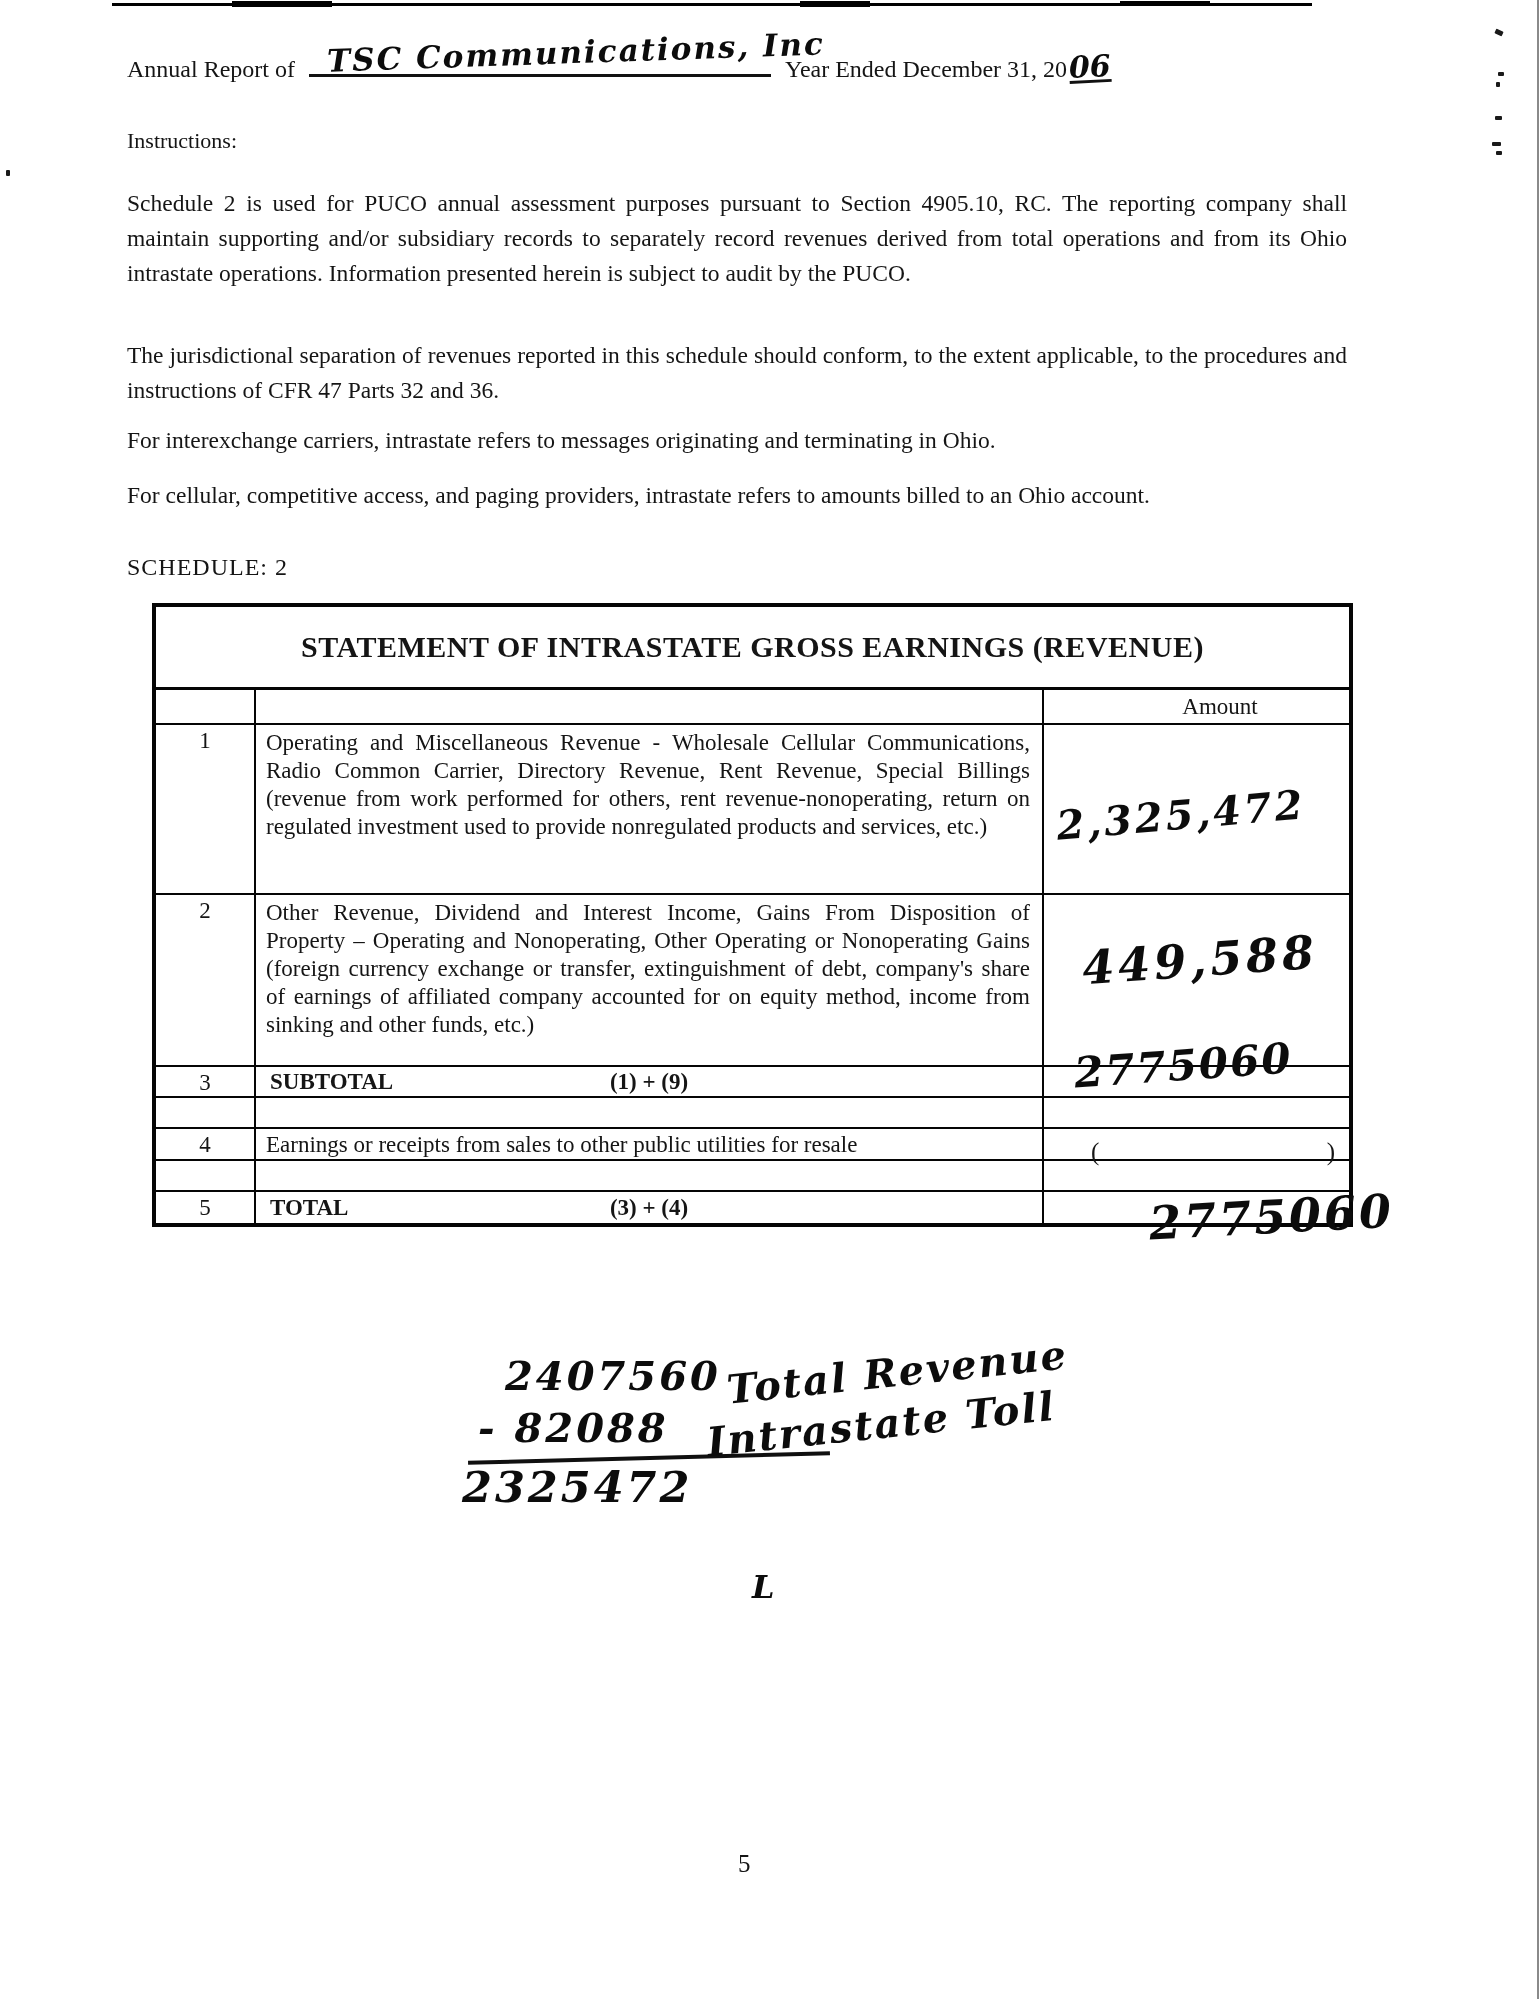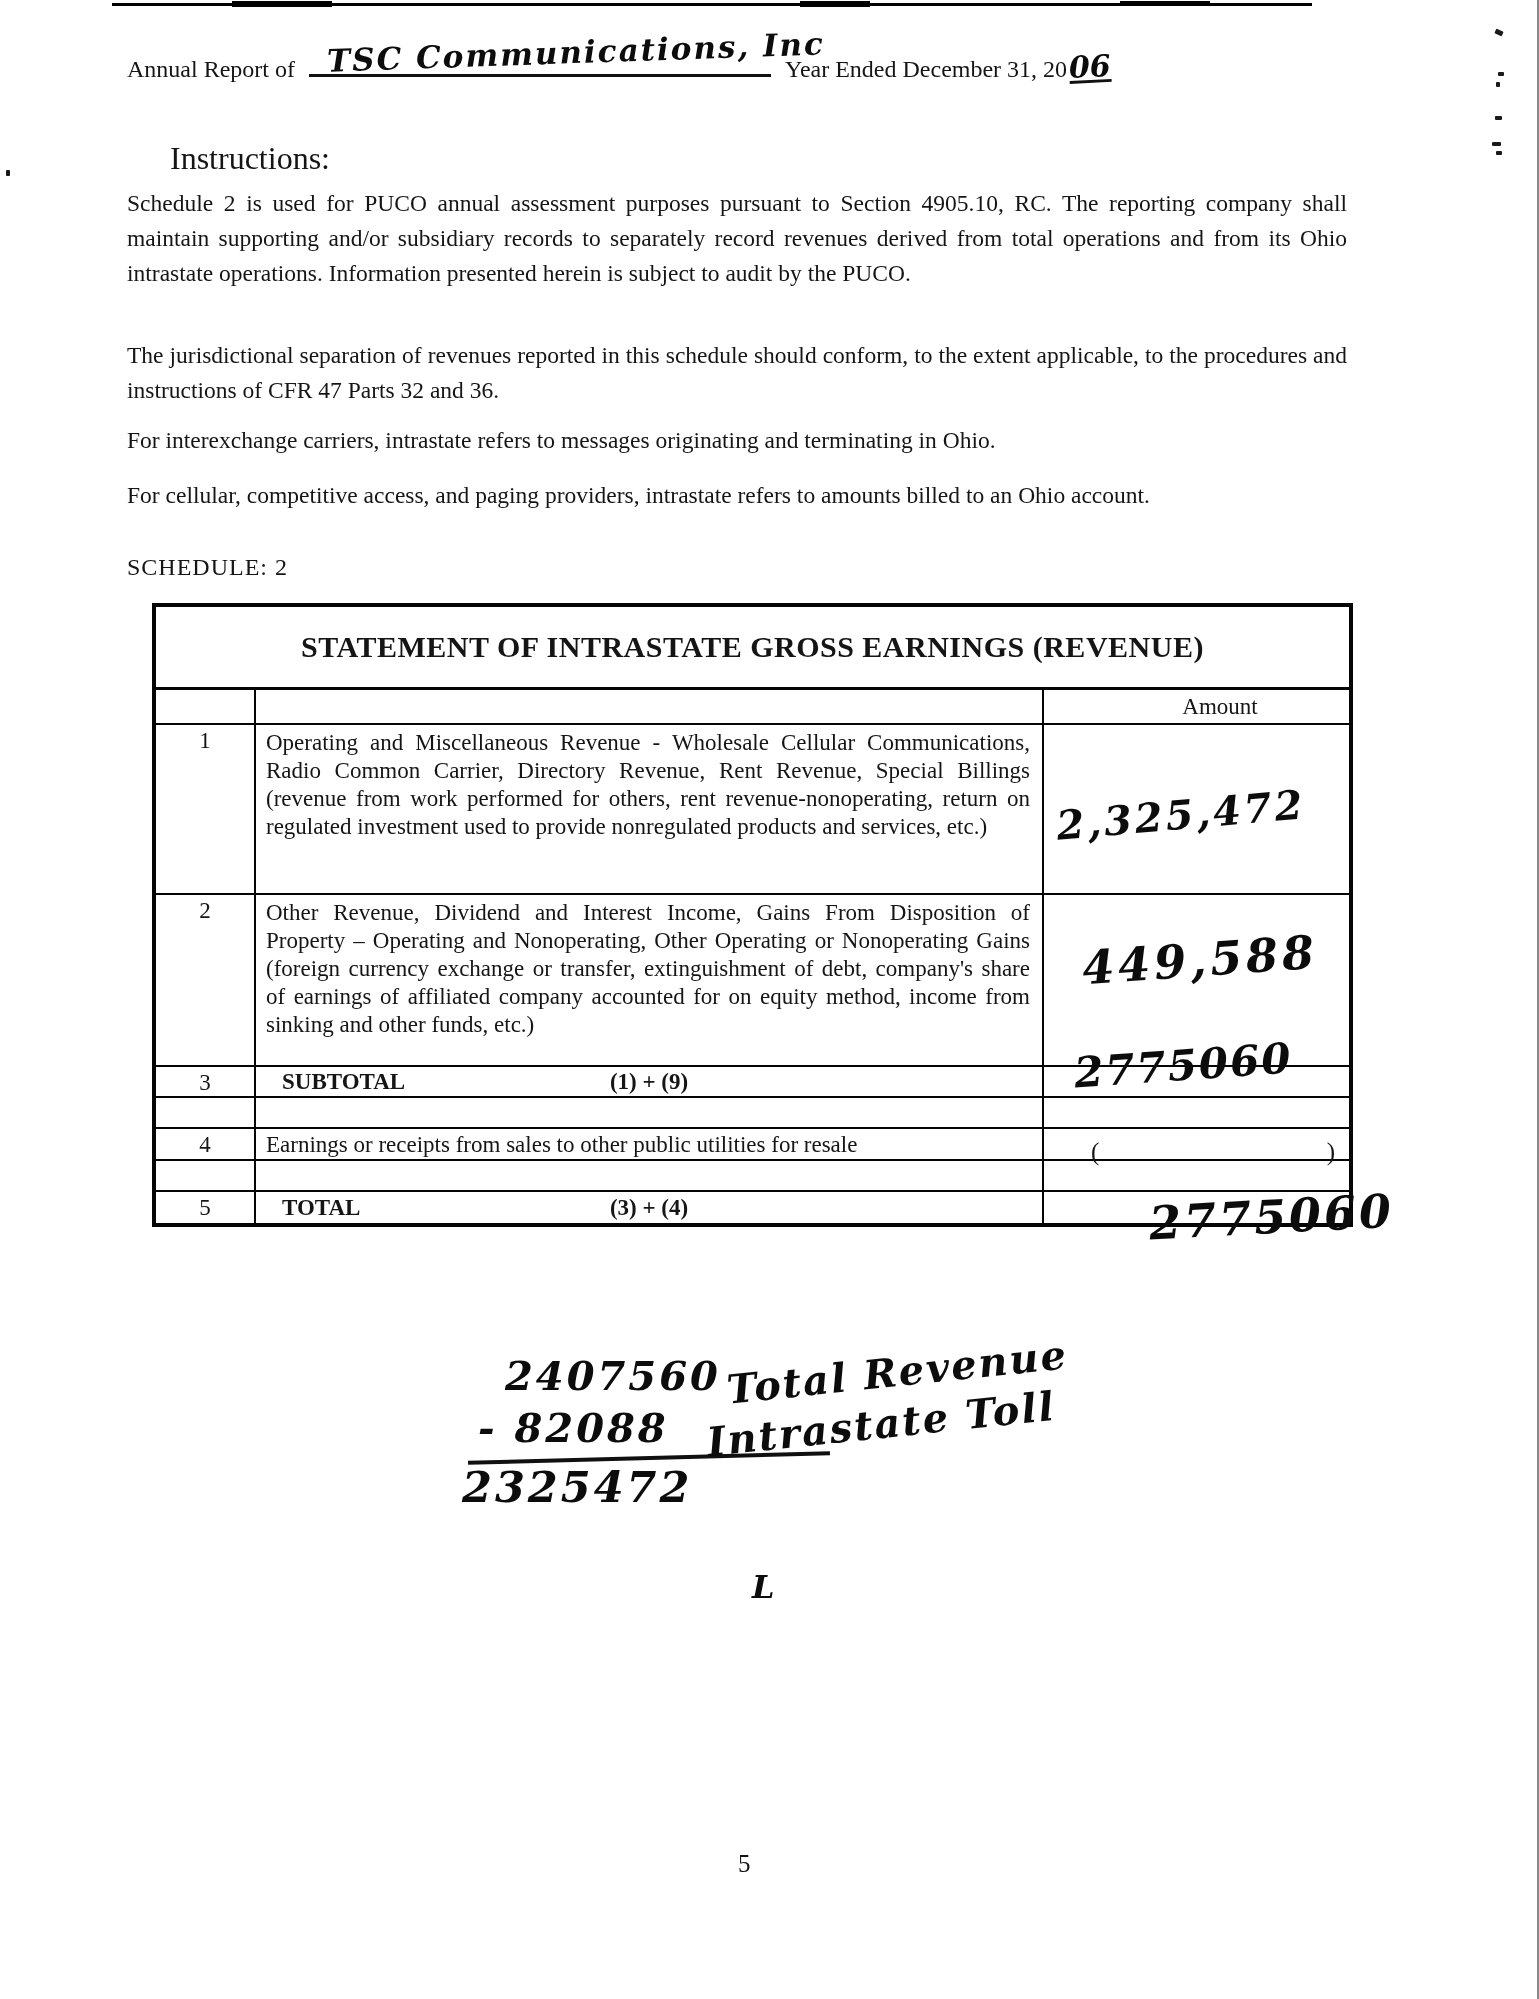--- a/index.html
+++ b/index.html
@@ -12,39 +12,39 @@
   .scanline{position:absolute;background:#000;}
   .speck{position:absolute;background:#1a1a1a;border-radius:1px;}
   .edge-line{position:absolute;right:0;top:0;width:2px;height:100%;background:#8a8a8a;}
   
   .hdr{position:absolute;left:127px;top:40px;width:1290px;font-size:24px;display:flex;align-items:baseline;white-space:nowrap;}
   .fill-line{display:inline-block;border-bottom:3px solid #111;width:462px;margin:0 14px;text-align:center;height:34px;position:relative;}
   .hw{font-family:"DejaVu Serif",serif;font-style:italic;font-weight:700;color:#0c0c0c;display:inline-block;}
   .company-hw{font-size:31px;letter-spacing:2px;transform:rotate(-2deg);position:absolute;left:18px;top:-6px;white-space:nowrap;}
   .year-hw{font-size:30px;border-bottom:3px solid #111;transform:rotate(-3deg);line-height:26px;margin-left:2px;}
   
-  .ins-label{position:absolute;left:127px;top:140px;font-size:32px;margin-left:43px;}
+  .ins-label{position:absolute;left:127px;top:128px;font-size:22px;}
   .para{position:absolute;left:127px;width:1220px;font-size:23.5px;line-height:35px;text-align:justify;}
   .sched{position:absolute;left:127px;top:554px;font-size:24px;letter-spacing:1px;}
   
   .doc-table{position:absolute;left:152px;top:603px;width:1193px;border:4px solid #050505;background:#fff;}
   .t-title{height:80px;border-bottom:3px solid #050505;display:flex;align-items:center;justify-content:center;font-weight:bold;font-size:30px;letter-spacing:0.5px;}
   .t-row{display:grid;grid-template-columns:100px 788px 1fr;border-bottom:2px solid #050505;}
   .t-row:last-child{border-bottom:none;}
   .t-cell{border-right:2px solid #050505;position:relative;font-size:23px;}
   .t-cell:last-child{border-right:none;padding-left:47px;}
   .hA{height:33px;}
   .hB{height:55px;}
   .amount-hdr{display:flex;align-items:center;justify-content:center;}
   .lineno-hdr{padding:2px 0 0 12px;white-space:pre-line;line-height:27px;}
   .item-hdr{display:flex;align-items:flex-end;justify-content:center;padding-bottom:2px;}
   .ohio-hdr{display:flex;align-items:center;justify-content:center;text-align:center;white-space:pre-line;line-height:27px;}
   .lineno-cell{text-align:center;padding-top:3px;}
   .item-cell{padding:4px 12px 16px 10px;line-height:28px;text-align:justify;}
-  .item-flex{display:flex;align-items:center;font-weight:bold;padding:0 0 0 26px;text-align:right;}
+  .item-flex{display:flex;align-items:center;font-weight:bold;padding:0 0 0 14px;text-align:right;}
   .formula{position:absolute;left:50%;top:50%;transform:translate(-50%,-50%);font-weight:bold;white-space:nowrap;}
   .amt-cell{overflow:visible;z-index:3;}
   .hw-amt{position:absolute;white-space:nowrap;z-index:4;}
   .r1h{height:168px;} .r2h{height:170px;} .r3h{height:29px;} .sph{height:29px;} .r4h{height:30px;} .r5h{height:31px;}
   .paren-cell{display:flex;align-items:center;justify-content:space-between;padding:0 14px;font-size:25px;}
   
   .calc{position:absolute;font-size:40px;letter-spacing:3px;}
   .calc-underline{position:absolute;left:468px;top:1456px;width:362px;height:4px;background:#101010;transform:rotate(-1.5deg);}
   .note{position:absolute;font-size:40px;letter-spacing:2px;transform:rotate(-6deg);white-space:nowrap;}
   .stray{position:absolute;left:752px;top:1568px;font-size:32px;}

